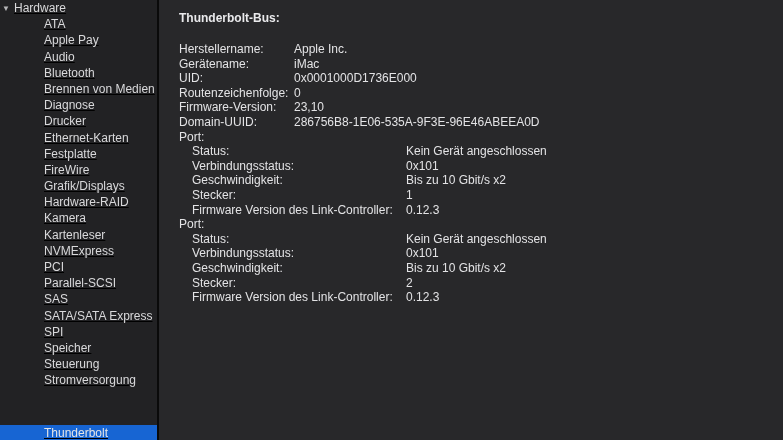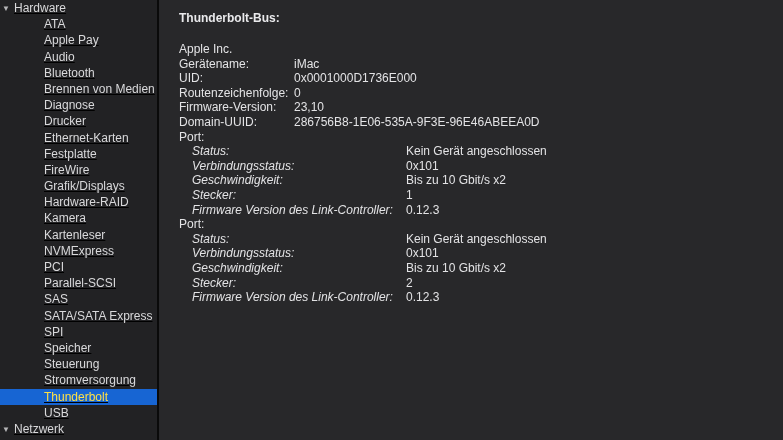--- a/index.html
+++ b/index.html
@@ -41,21 +41,22 @@
     cursor: default;
   }
   .sidebar li.root {
     padding-left: 2px;
   }
   .sidebar li.child {
     padding-left: 44px;
   }
   .sidebar li.selected {
     background: #1765d3;
-    color: #fde047;
+    color: #e5e5e5;
+    margin-top: 36px;
   }
   .tri {
     display: inline-block;
     font-size: 8px;
     color: #b5b5b7;
     width: 12px;
     vertical-align: 1px;
   }
   
   .main {
@@ -91,21 +92,20 @@
   .port-header {
     font-size: 12px;
     line-height: 14.6px;
   }
   .port-row {
     margin-left: 13px;
   }
   .port-row .lbl {
     flex: 0 0 214px;
     width: 214px;
-    font-style: italic;
   }
 </style>
 </head>
 <body>
 
 <div class="app">
 
   <div class="sidebar">
     <ul>
       <li class="root"><span class="tri">▼</span><span>Hardware</span></li>
@@ -136,20 +136,21 @@
       <li class="child"><span>USB</span></li>
       <li class="root"><span class="tri">▼</span><span>Netzwerk</span></li>
     </ul>
   </div>
 
   <div class="main">
     <div class="panel-title">Thunderbolt-Bus:</div>
 
     <div class="details">
       <div class="row">
+          <span class="lbl">Herstellername:</span>
           <span class="val">Apple Inc.</span>
         </div>
       <div class="row">
           <span class="lbl">Gerätename:</span>
           <span class="val">iMac</span>
         </div>
       <div class="row">
           <span class="lbl">UID:</span>
           <span class="val">0x0001000D1736E000</span>
         </div>

